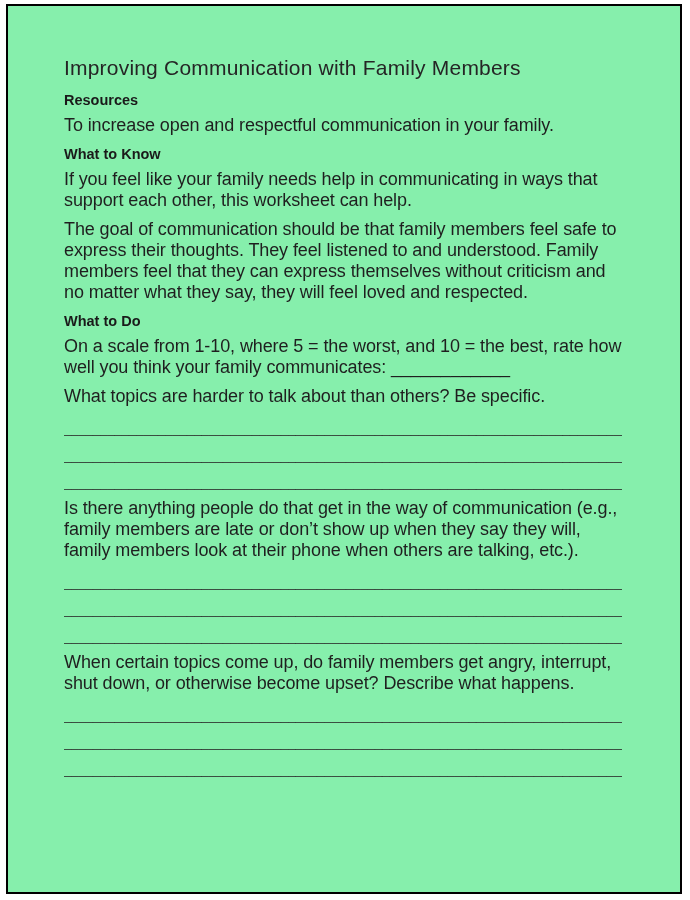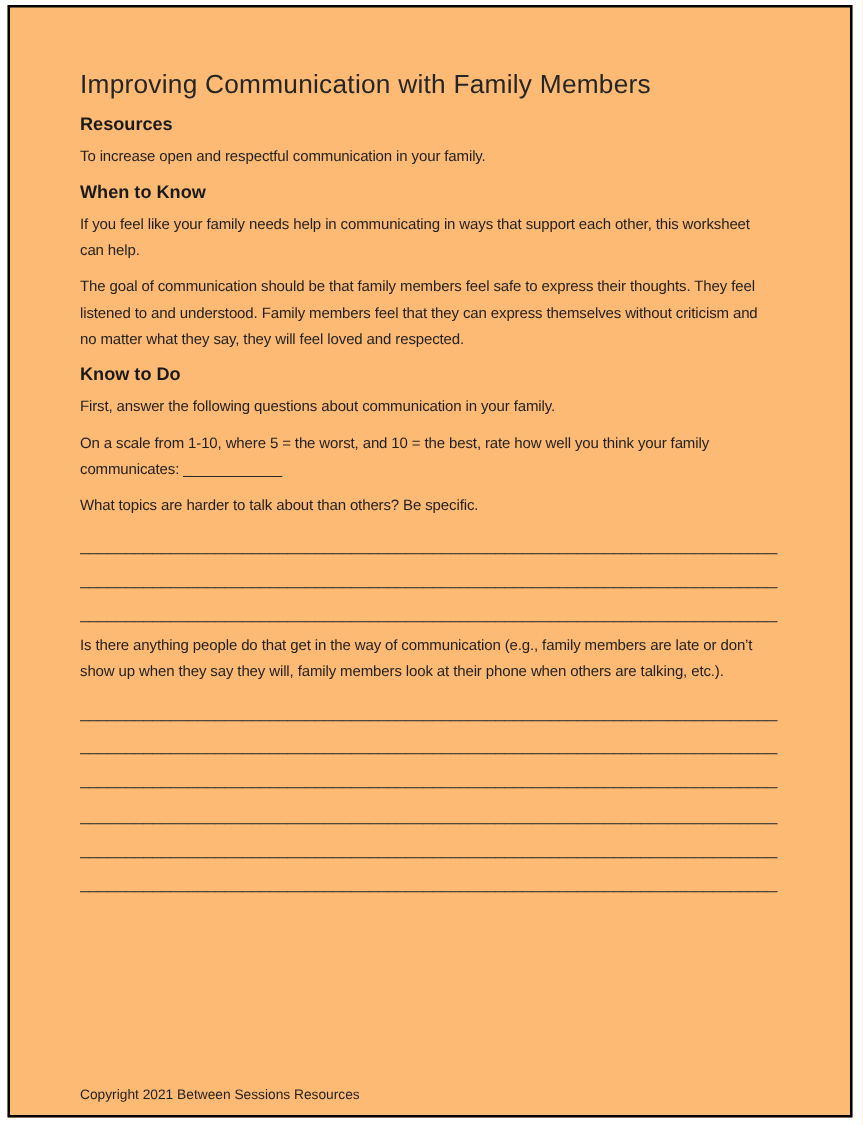--- a/index.html
+++ b/index.html
@@ -12,21 +12,21 @@
     color: #1f1f1f;
   }
   .sheet {
     position: absolute;
     left: 6px;
     top: 4px;
     width: 676px;
     height: 890px;
     box-sizing: border-box;
     border: 2px solid #000000;
-    background: #fdba74;
+    background: #86efac;
     overflow: hidden;
   }
   .content {
     padding: 48px 58px 0 56px;
   }
   h1.doc-title {
     font-size: 21px;
     font-weight: 400;
     line-height: 28px;
     letter-spacing: 0.2px;
@@ -34,21 +34,21 @@
     color: #252525;
   }
   h2.section-heading {
     font-size: 14.5px;
     font-weight: 700;
     line-height: 20px;
     margin: 4px 0 5px 0;
     color: #1a1a1a;
   }
   p.body-text {
-    font-size: 12px;
+    font-size: 18px;
     line-height: 21px;
     letter-spacing: -0.1px;
     margin: 0 0 8px 0;
     white-space: pre-wrap;
     color: #1f1f1f;
   }
   .lines {
     margin: 2px 0 2px 0;
   }
   .answer-line {
@@ -73,44 +73,43 @@
 <body>
 
 <div class="sheet">
   <div class="content">
 
     <h1 class="doc-title">Improving Communication with Family Members</h1>
 
     <h2 class="section-heading">Resources</h2>
     <p class="body-text">To increase open and respectful communication in your family.</p>
 
-    <h2 class="section-heading">When to Know</h2>
+    <h2 class="section-heading">What to Know</h2>
     <p class="body-text">If you feel like your family needs help in communicating in ways that support each other, this worksheet can help.</p>
     <p class="body-text">The goal of communication should be that family members feel safe to express their thoughts. They feel listened to and understood. Family members feel that they can express themselves without criticism and no matter what they say, they will feel loved and respected.</p>
 
-    <h2 class="section-heading">Know to Do</h2>
-    <p class="body-text">First, answer the following questions about communication in your family.</p>
+    <h2 class="section-heading">What to Do</h2>
     <p class="body-text">On a scale from 1-10, where 5 = the worst, and 10 = the best, rate how well you think your family communicates: ____________</p>
 
     <p class="body-text">What topics are harder to talk about than others? Be specific.</p>
     <div class="lines">
       <div class="answer-line">__________________________________________________________________________________________</div>
       <div class="answer-line">__________________________________________________________________________________________</div>
       <div class="answer-line">__________________________________________________________________________________________</div>
     </div>
 
     <p class="body-text">Is there anything people do that get in the way of communication (e.g., family members are late or don’t show up when they say they will, family members look at their phone when others are talking, etc.).</p>
     <div class="lines">
       <div class="answer-line">__________________________________________________________________________________________</div>
       <div class="answer-line">__________________________________________________________________________________________</div>
       <div class="answer-line">__________________________________________________________________________________________</div>
     </div>
 
+    <p class="body-text">When certain topics come up, do family members get angry, interrupt, shut down, or otherwise become upset? Describe what happens.</p>
     <div class="lines">
       <div class="answer-line">__________________________________________________________________________________________</div>
       <div class="answer-line">__________________________________________________________________________________________</div>
       <div class="answer-line">__________________________________________________________________________________________</div>
     </div>
 
   </div>
 
-  <div class="footer-text">Copyright 2021 Between Sessions Resources</div>
 </div>
 
 </body></html>

